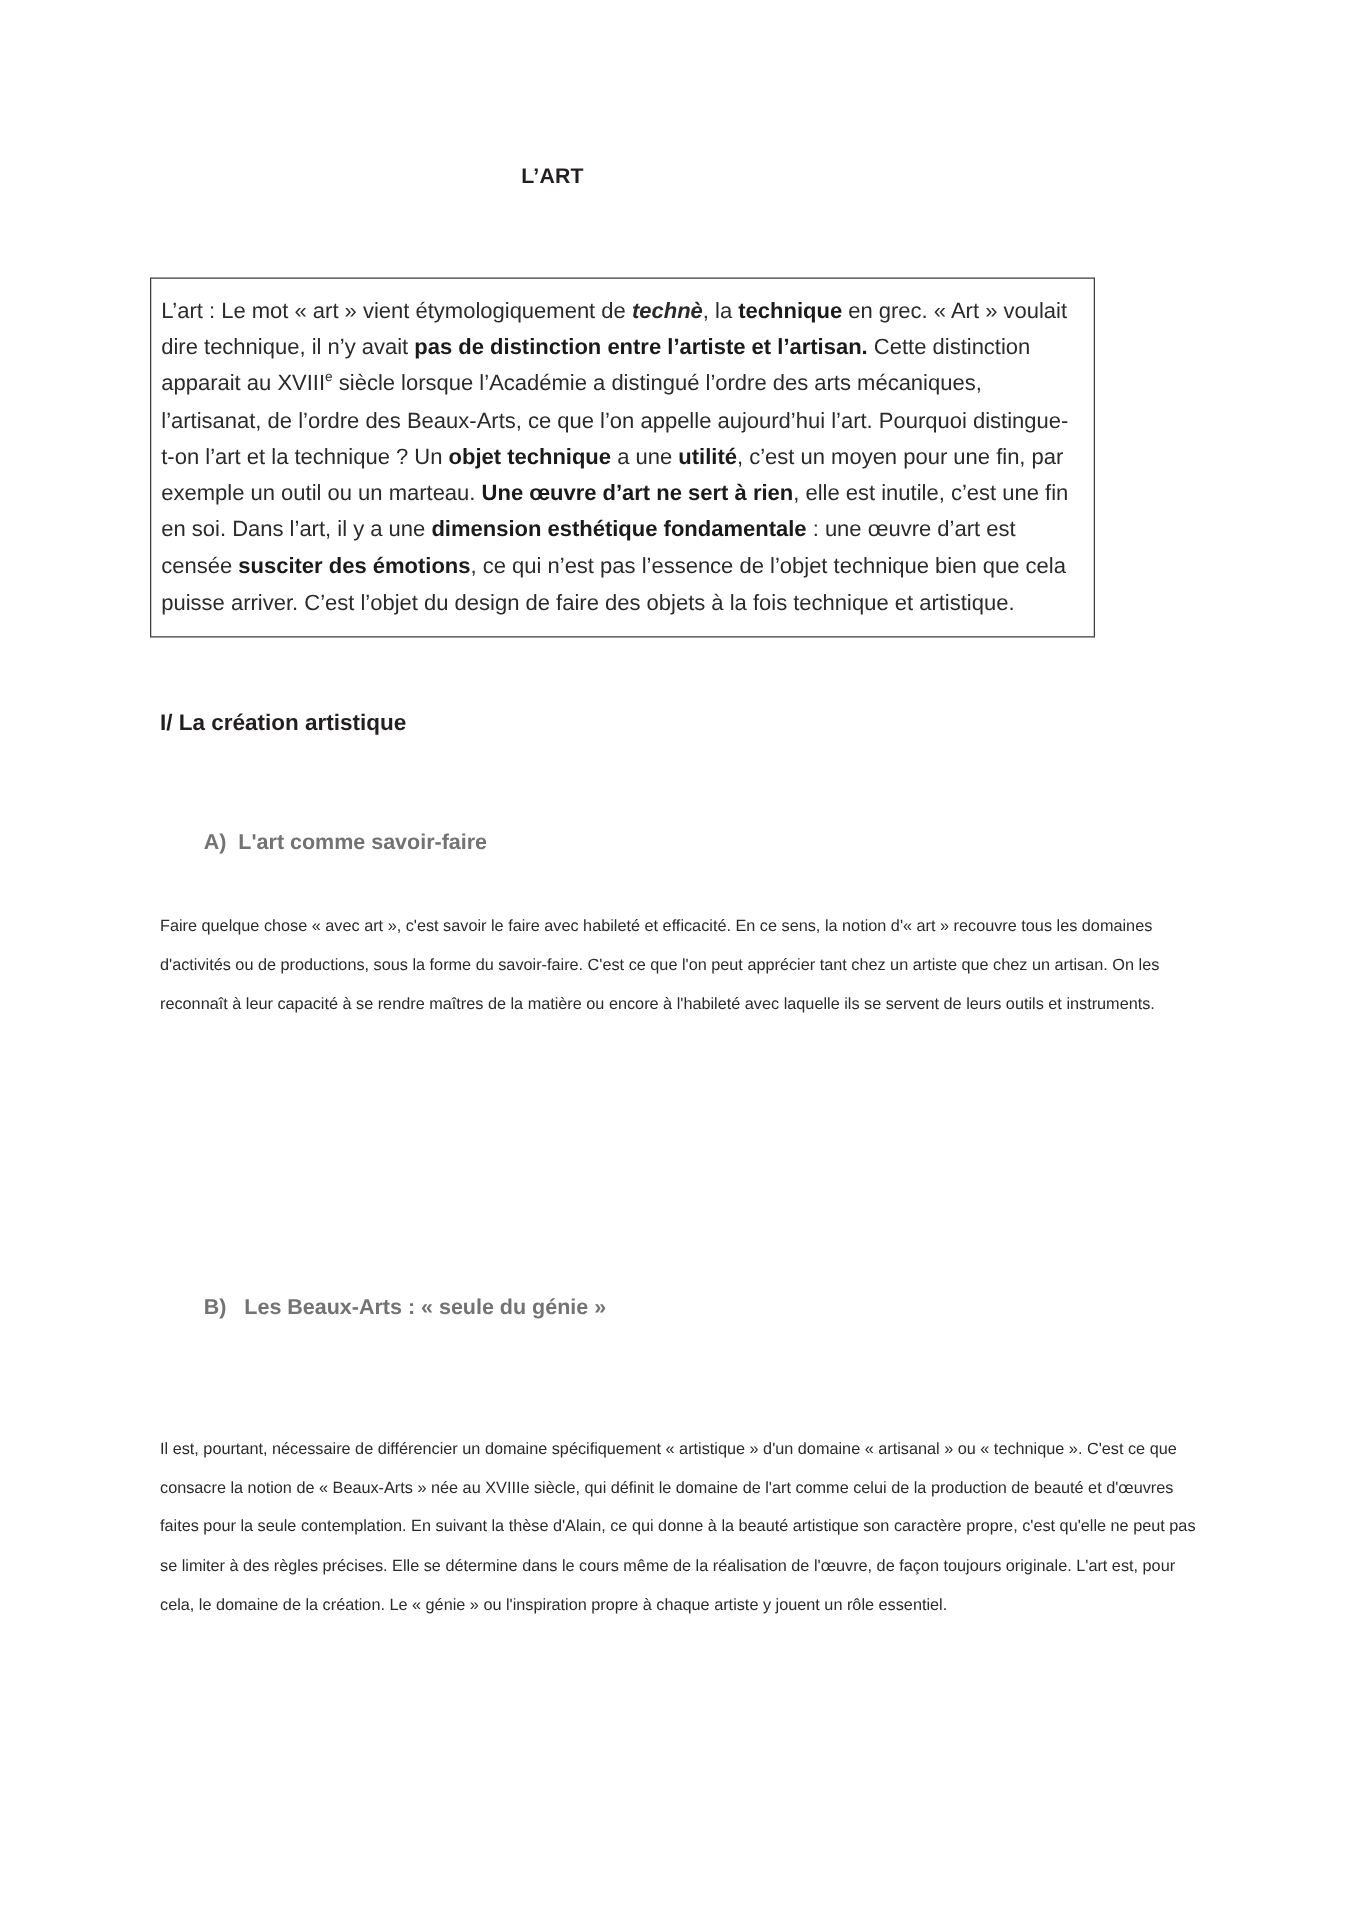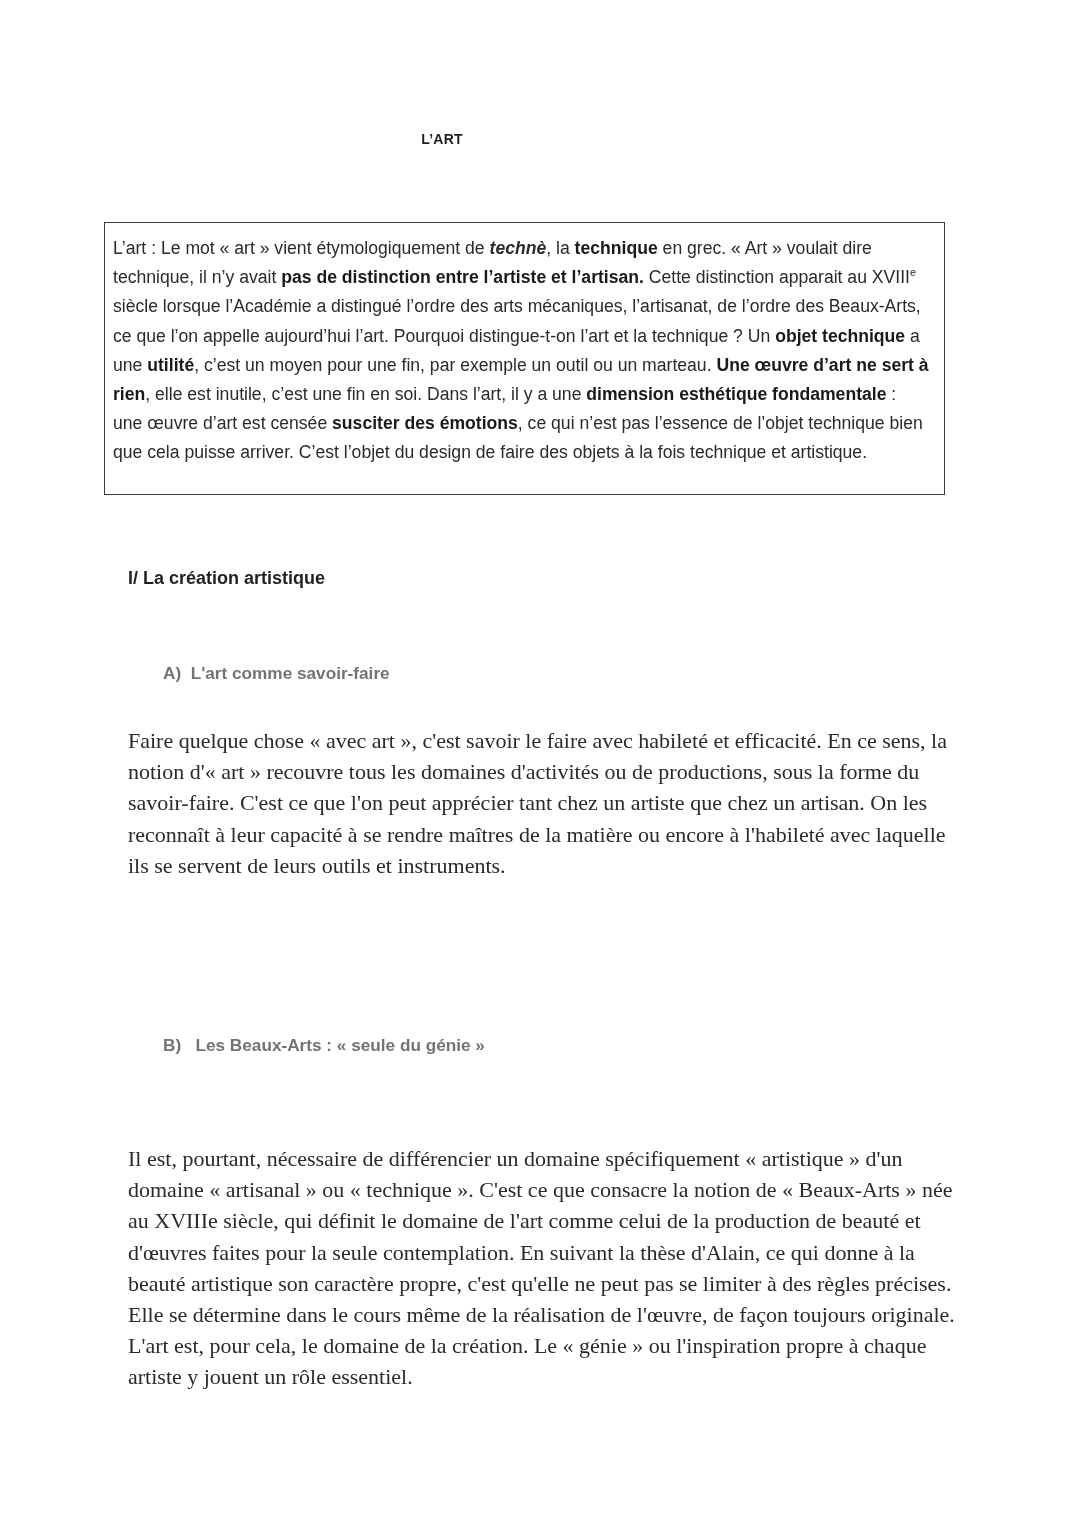--- a/index.html
+++ b/index.html
@@ -18,32 +18,32 @@
     overflow: hidden;
   }
 
   
   .doc-title {
     position: absolute;
     left: 0;
     top: 131px;
     width: 884px;
     text-align: center;
-    font-size: 14px;
+    font-size: 17px;
     font-weight: bold;
     letter-spacing: 0.2px;
     color: #231f20;
   }
 
   
   .definition-box {
     position: absolute;
-    left: 104px;
+    left: 120px;
     top: 222px;
-    width: 841px;
+    width: 756px;
     min-height: 273px;
     box-sizing: border-box;
     border: 1.6px solid #3b3b3b;
     padding: 11px 14px 12px 8px;
   }
   .definition-text {
     font-size: 17.6px;
     line-height: 29.2px;
     color: #2a2a2a;
     text-align: left;
@@ -80,25 +80,24 @@
   }
   .h-sec1 { top: 568px; }
   .h-secA { left: 163px; top: 663px; }
   .h-secB { left: 163px; top: 1035px; }
 
   
   .body-par {
     position: absolute;
     left: 128px;
     width: 826px;
-    font-size: 22px;
+    font-size: 13px;
     line-height: 31.2px;
     color: #2a2a2a;
     text-align: left;
-    font-family: Liberation Serif, serif;
   }
   .p-a1 { top: 725px; }
   .p-a2 { top: 908px; }
   .p-b1 { top: 1143px; width: 838px; }
 </style>
 </head>
 <body>
 
 <div class="page">
 

